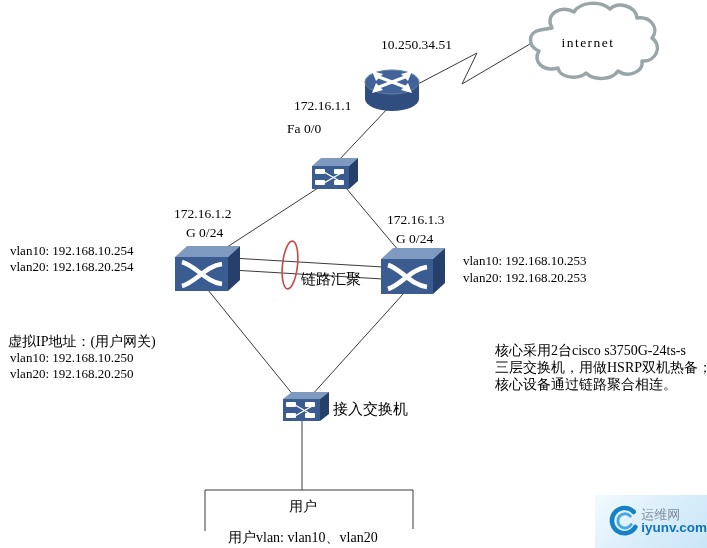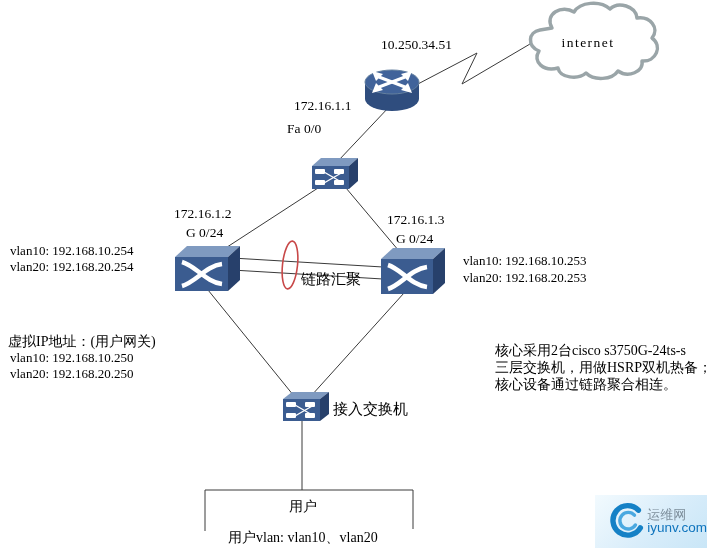--- a/index.html
+++ b/index.html
@@ -8,21 +8,21 @@
   svg text{fill:#000000;font-family:"Liberation Serif","DejaVu Serif",serif;}
   .lbl{font-size:13.5px;}
   .lbl-sm{font-size:13px;}
   .cjk{font-size:14px;}
   .cjk-lg{font-size:15px;}
   #watermark{position:absolute;right:0;bottom:0;width:112px;height:53px;
              background:linear-gradient(135deg,#f2fafe 0%,#d9edfa 55%,#c9e6f7 100%);
              display:flex;align-items:center;gap:2px;padding-left:11px;box-sizing:border-box;}
   #wm-text{display:flex;flex-direction:column;line-height:1.05;margin-left:-2px;}
   #wm-name{font-size:13px;color:#7d8e9b;font-family:"Liberation Sans","DejaVu Sans",sans-serif;}
-  #wm-url{font-size:13.5px;font-weight:normal;color:#0f74bd;
+  #wm-url{font-size:13.5px;font-weight:bold;color:#0f74bd;
           font-family:"Liberation Sans","DejaVu Sans",sans-serif;}
 </style>
 </head>
 <body>
 
 <div id="stage">
 
   <svg width="707" height="548" viewBox="0 0 707 548">
 
     <g stroke="#3a3a3a" stroke-width="1" fill="none">

